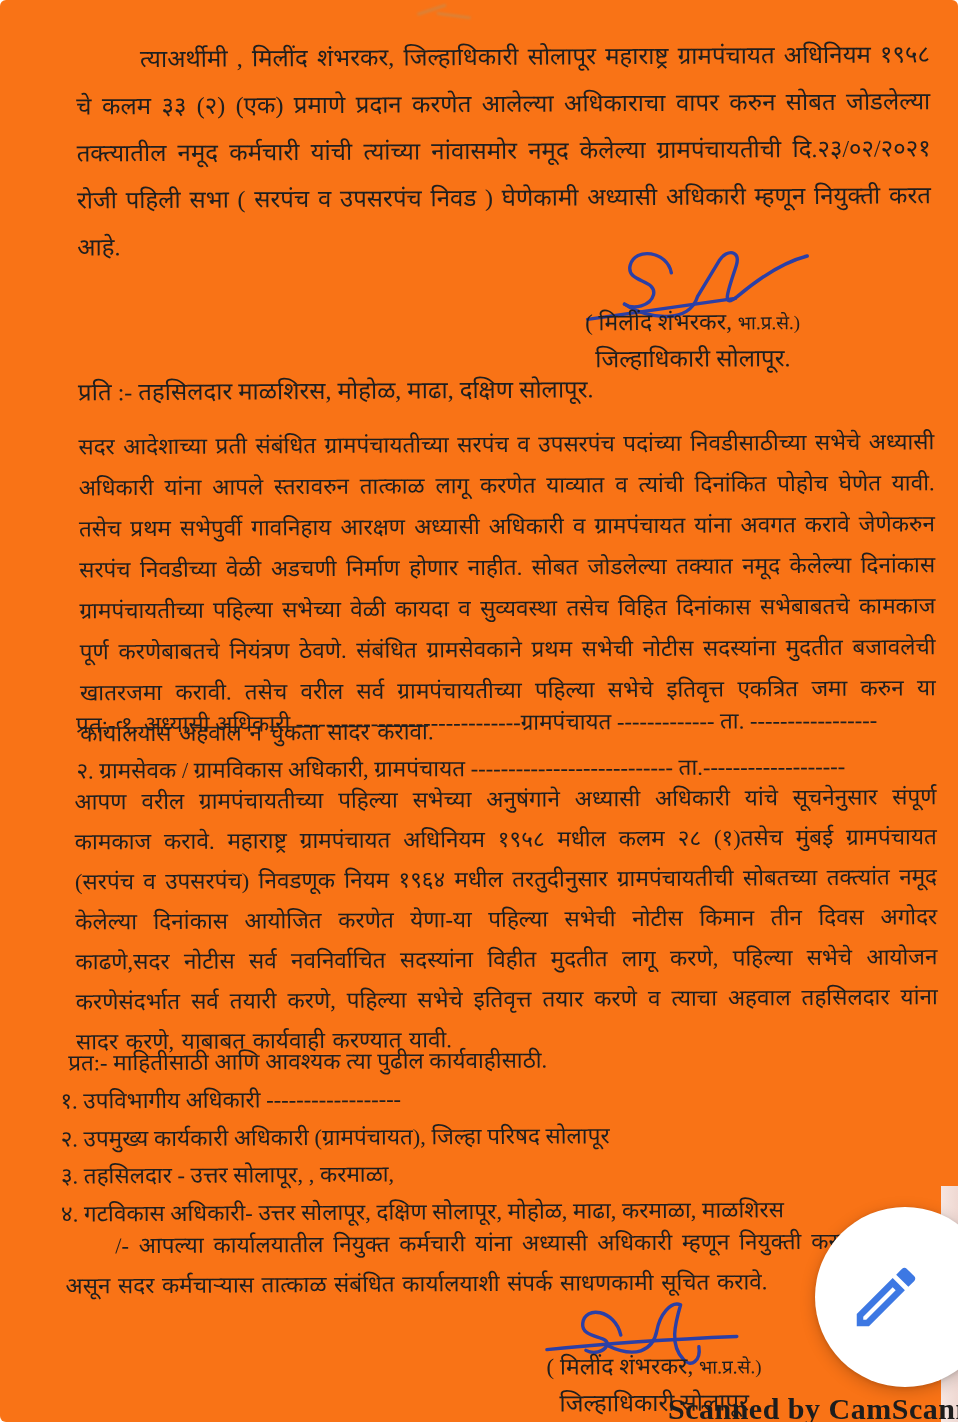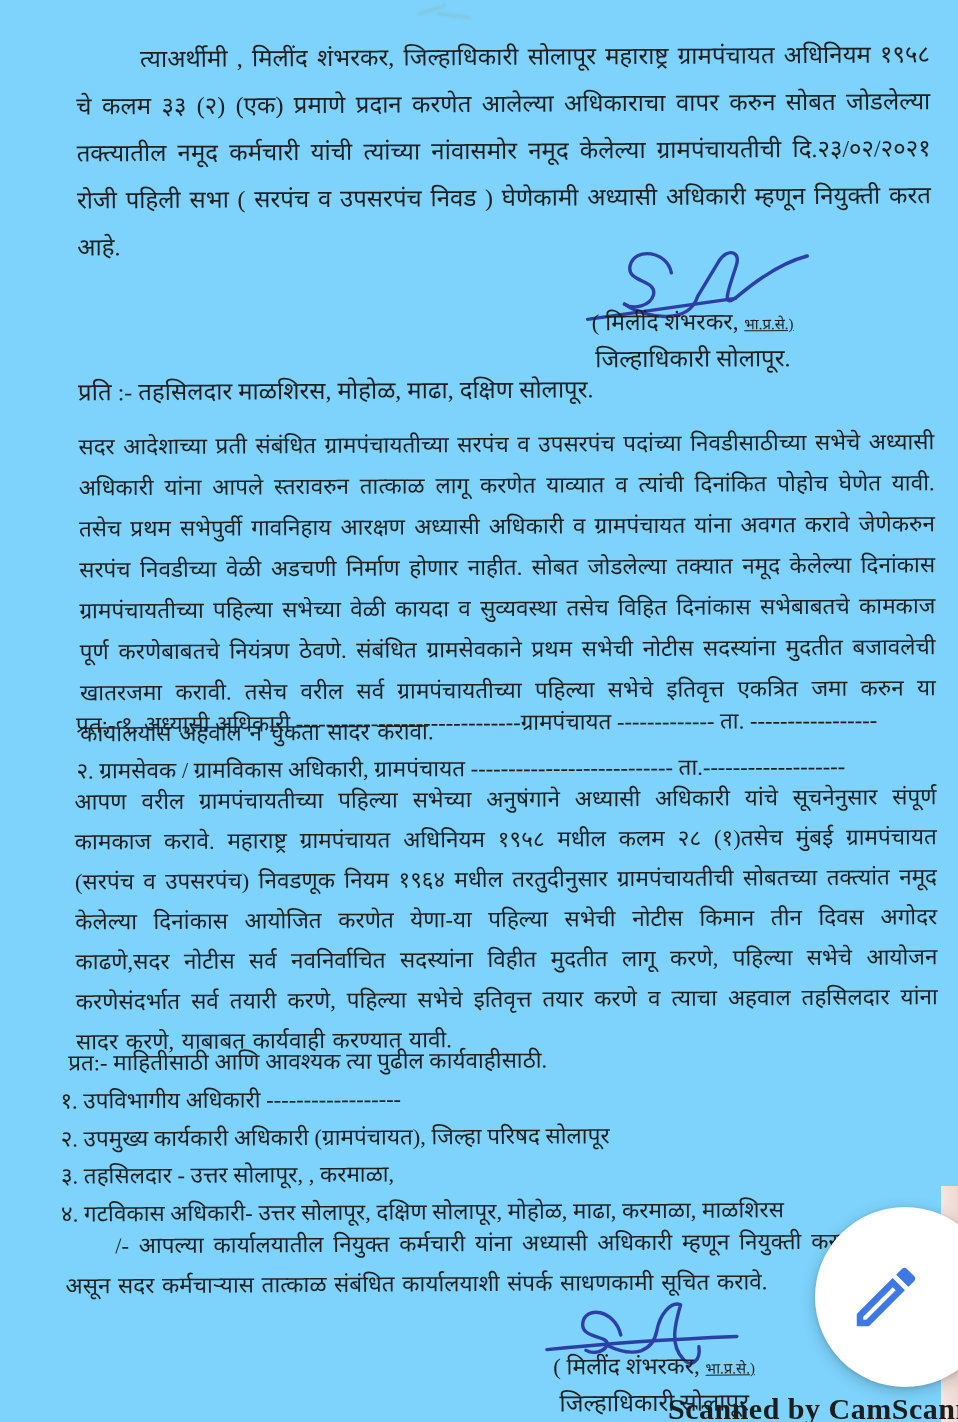--- a/index.html
+++ b/index.html
@@ -4,22 +4,23 @@
 <style>
   html, body {
     margin: 0; padding: 0;
     width: 958px; height: 1422px;
     background: #ffffff;
     overflow: hidden;
     font-family: "Liberation Serif", "DejaVu Serif", serif;
   }
   .page {
     position: absolute; inset: 0;
-    background: #7dd3fc;
+    background: #f97316;
     color: #1f1f1f;
+    border-radius: 6px;
   }
   .doc-rotate {
     position: absolute; inset: 0;
     transform: rotate(-0.35deg);
     transform-origin: 50% 50%;
   }
   .para {
     position: absolute;
     text-align: justify;
     color: #1f1f1f;
@@ -67,21 +68,21 @@
     position: absolute; top: 240px; left: 545px; width: 300px;
     text-align: center;
   }
   .sigblock-bottom {
     position: absolute; top: 1288px; left: 495px; width: 310px;
     text-align: center;
   }
   .sig-svg { display: block; margin: 0 auto -26px auto; }
   .sig-svg-b { display: block; margin: 0 auto -18px auto; }
   .sig-name { font-size: 23px; white-space: nowrap; }
-  .sig-name .svc { font-size: 15px; text-decoration: underline; }
+  .sig-name .svc { font-size: 19px; }
   .sig-title { font-size: 24px; white-space: nowrap; margin-top: 4px; }
   
   .artifact-green {
     position: absolute; top: 4px; left: 415px; width: 72px; height: 22px;
     opacity: 0.30; filter: blur(1.2px);
   }
   .artifact-green:before, .artifact-green:after {
     content: ""; position: absolute; background: #8aa98f;
   }
   .artifact-green:before { left: 6px; top: 4px; width: 30px; height: 3px; transform: rotate(-18deg); }

